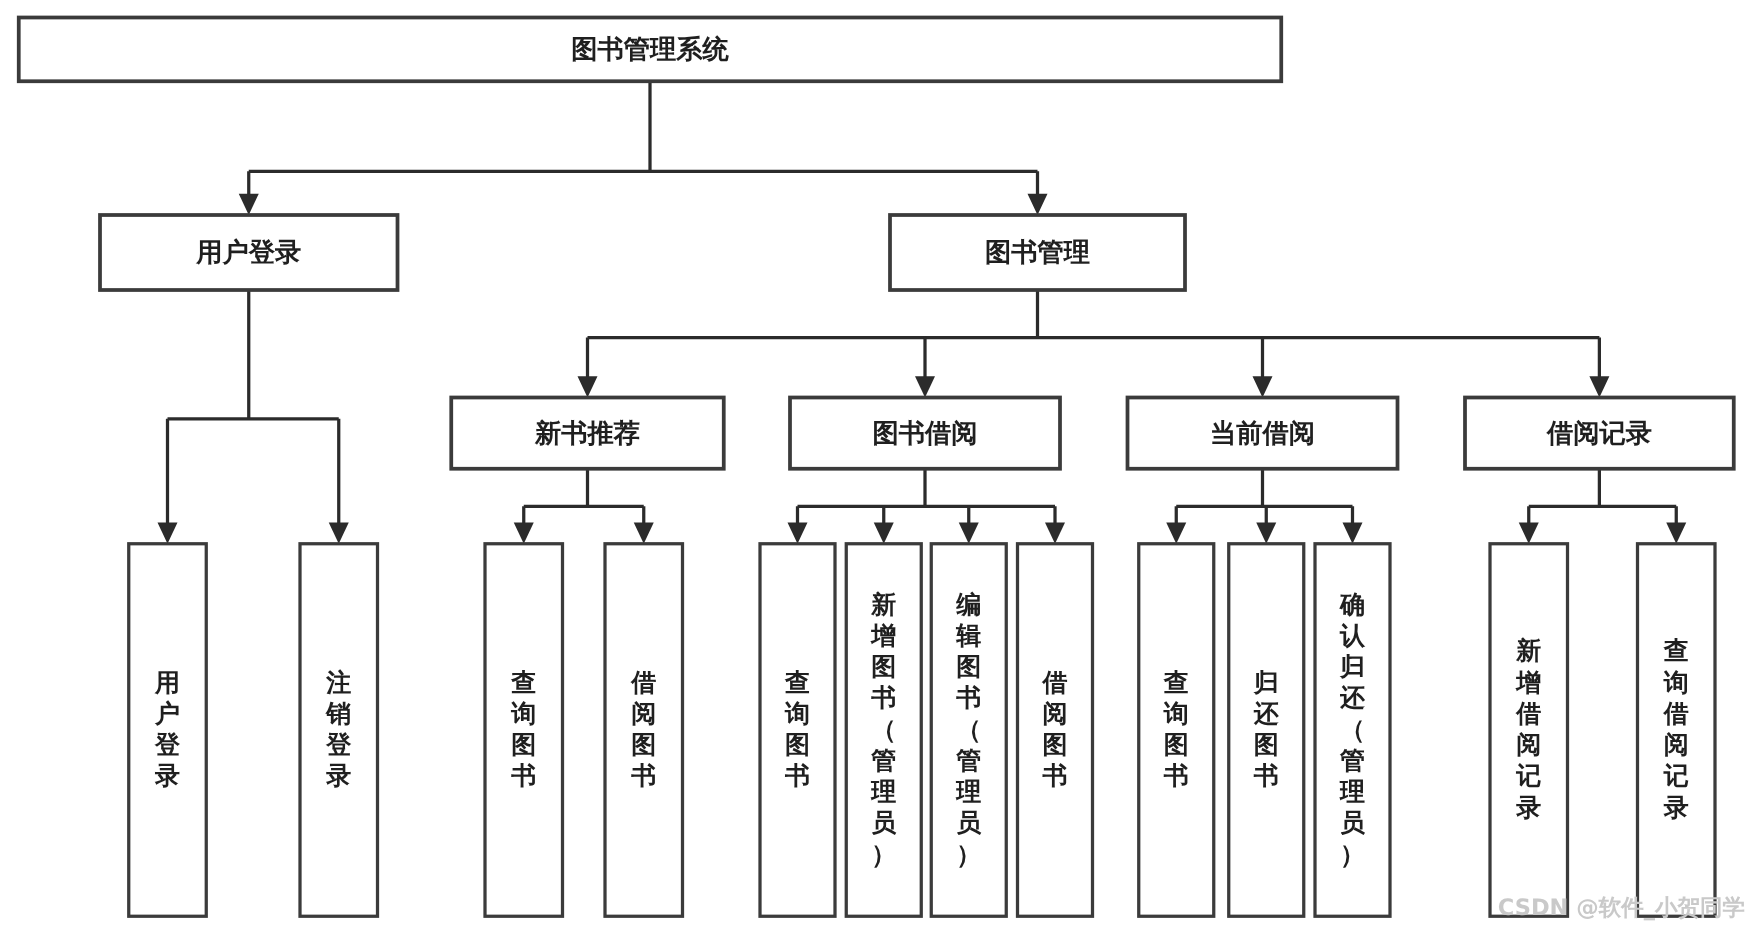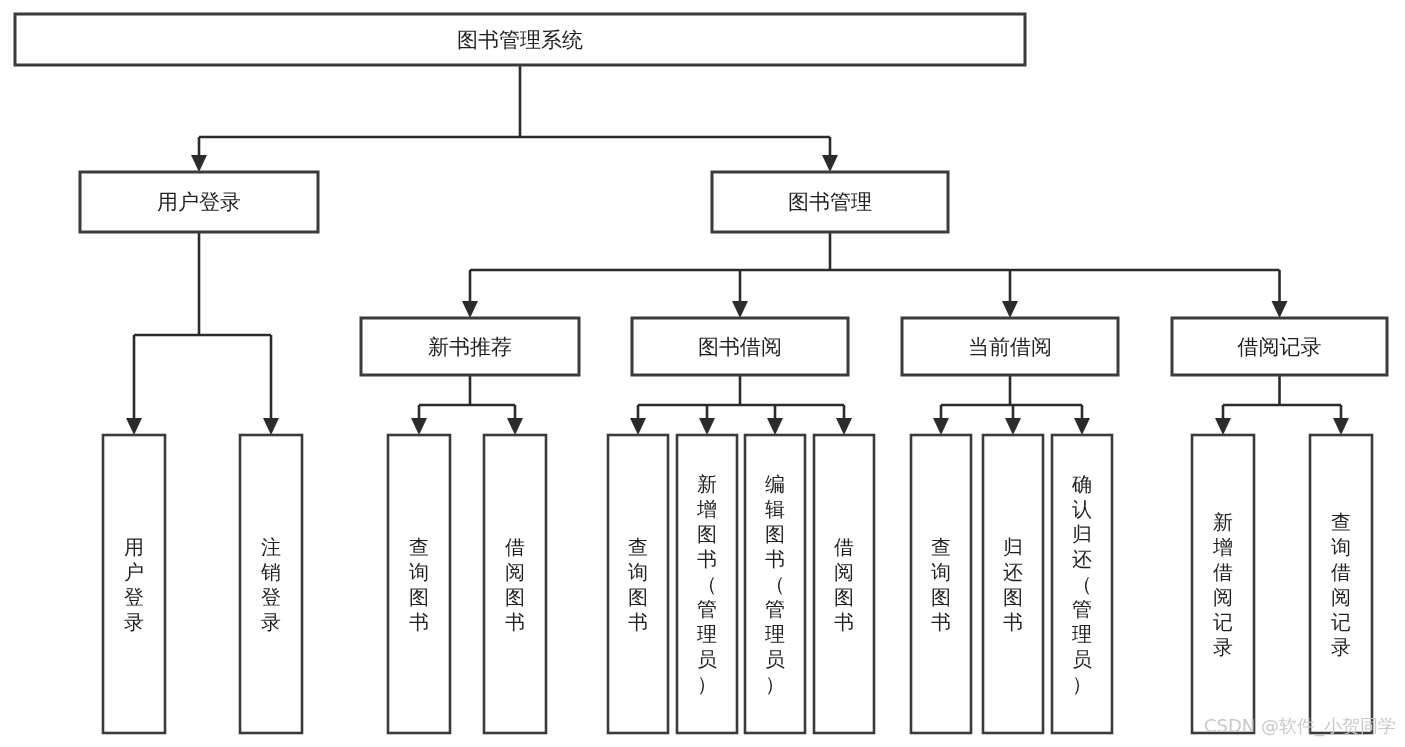--- a/index.html
+++ b/index.html
@@ -12,20 +12,21 @@
     width: 1405px;
     height: 747px;
     overflow: hidden;
     font-family: "DejaVu Sans", "Liberation Sans", sans-serif;
   }
   #diagram-root {
     position: relative;
     width: 1405px;
     height: 747px;
     background: #ffffff;
+    font-weight: bold;
   }
   svg.diagram-canvas {
     position: absolute;
     left: 0;
     top: 0;
     width: 1405px;
     height: 747px;
     display: block;
   }
   .node-box {

